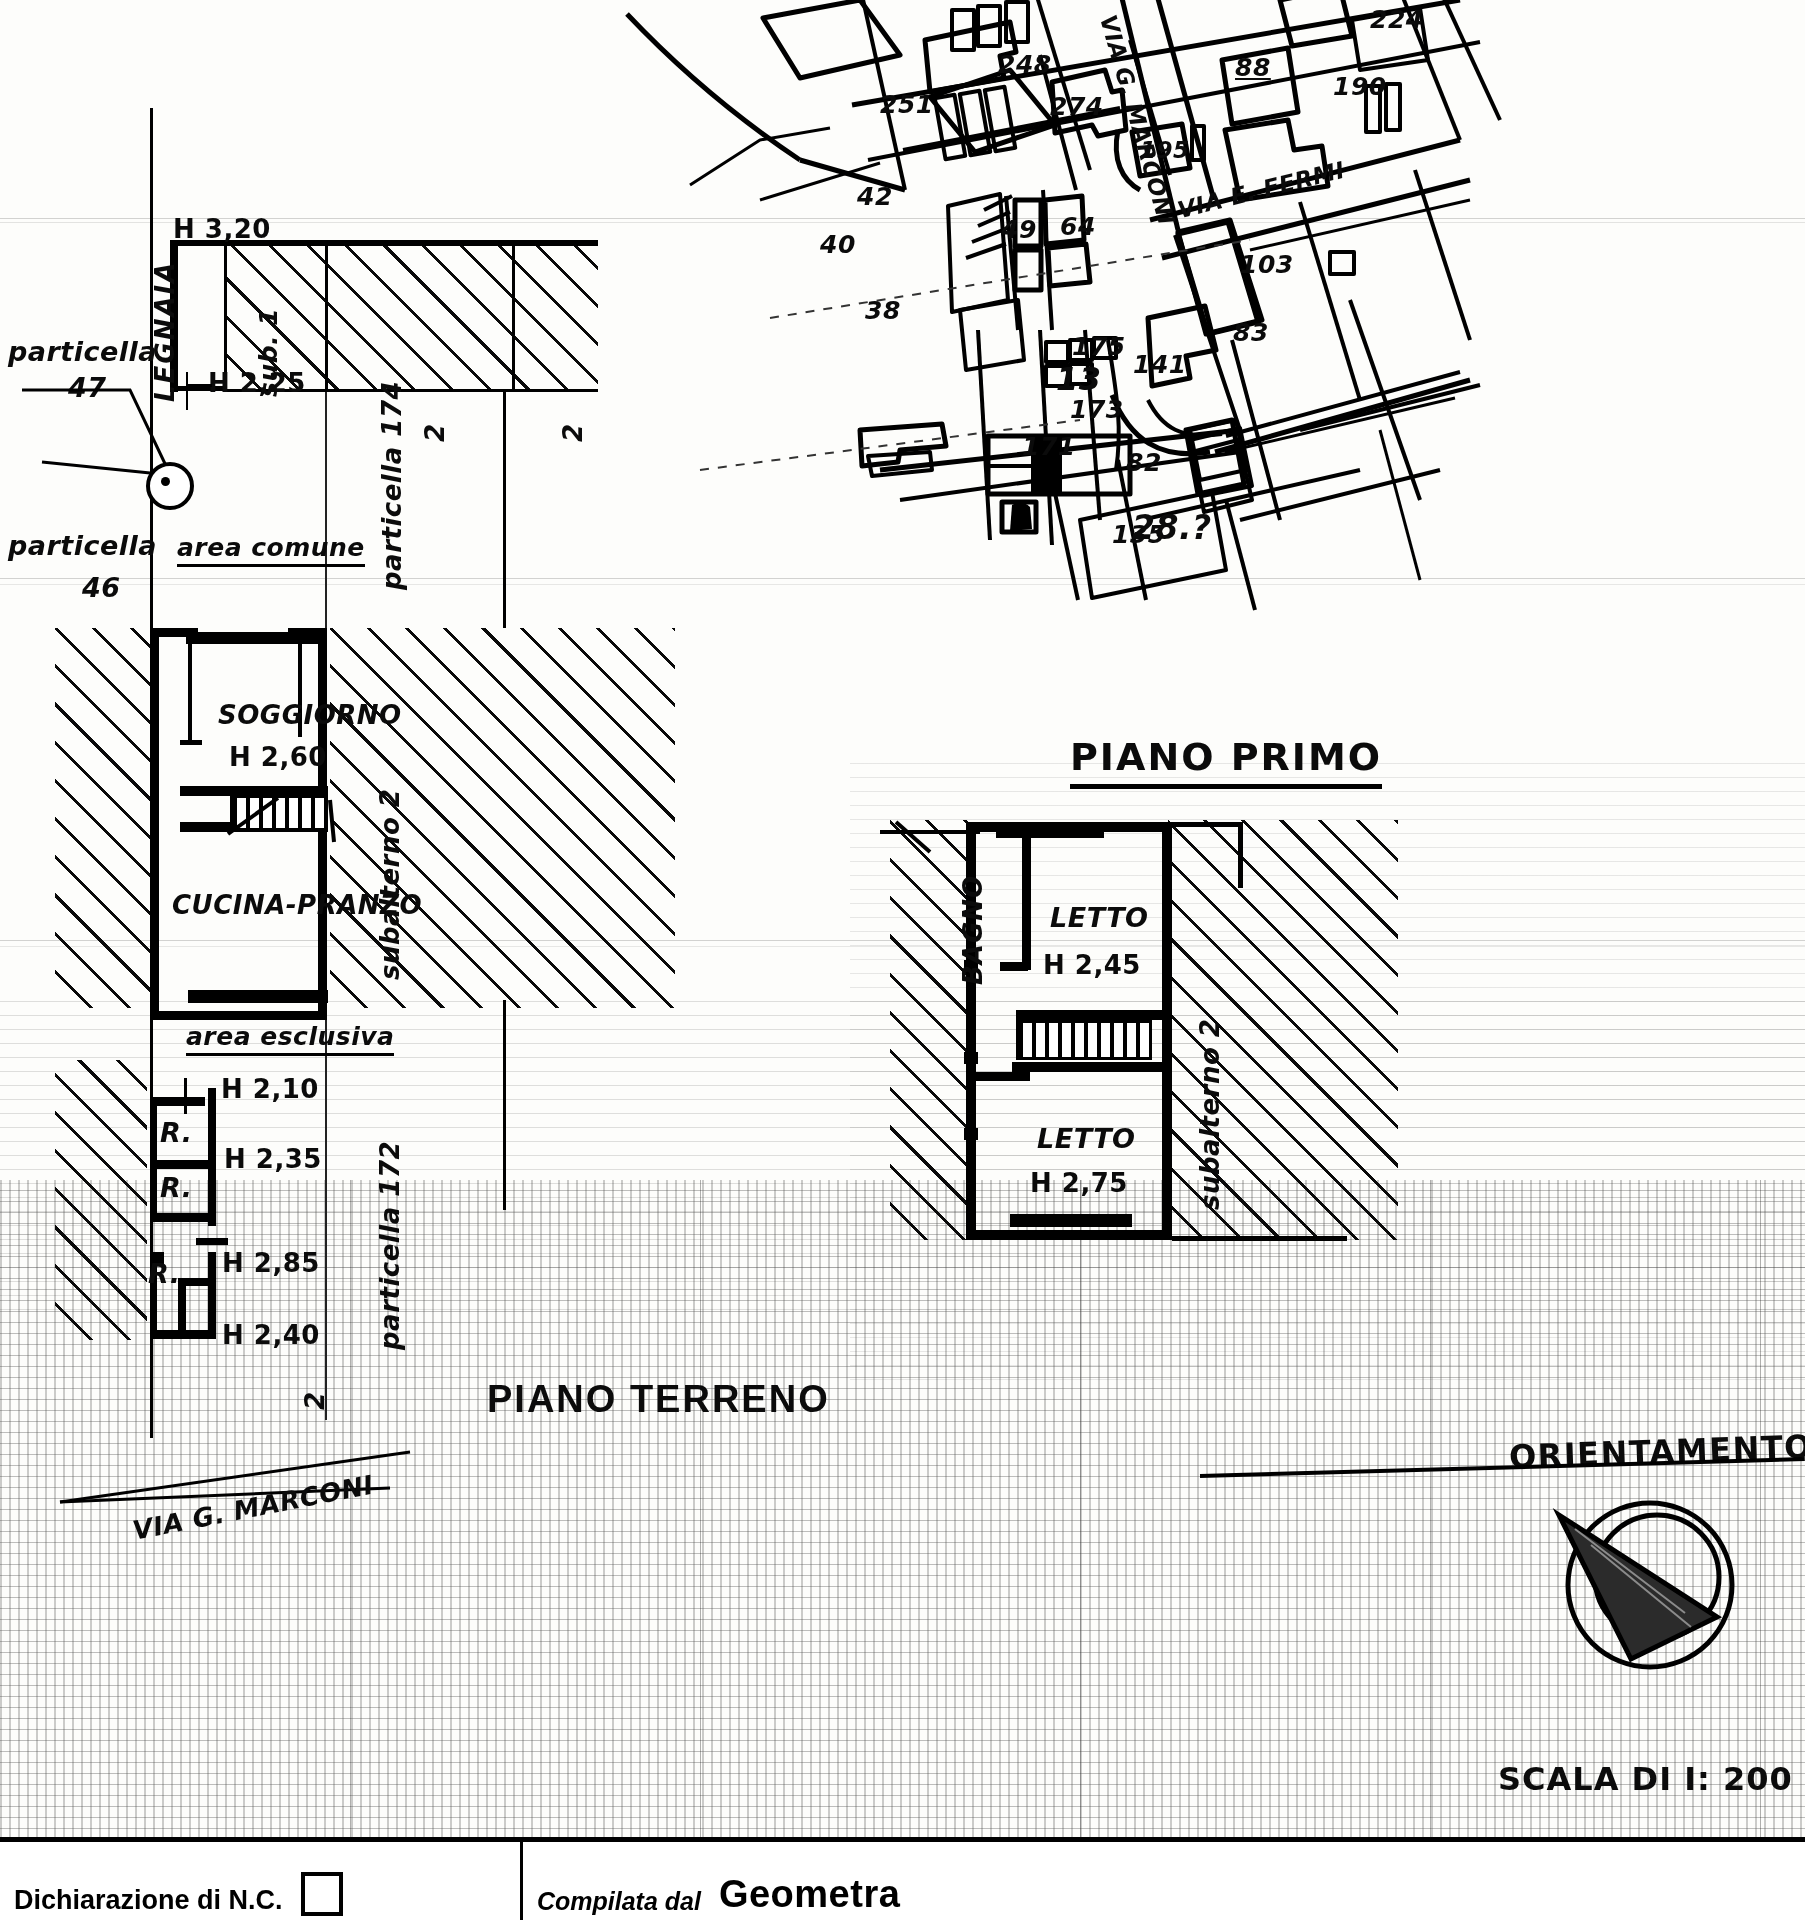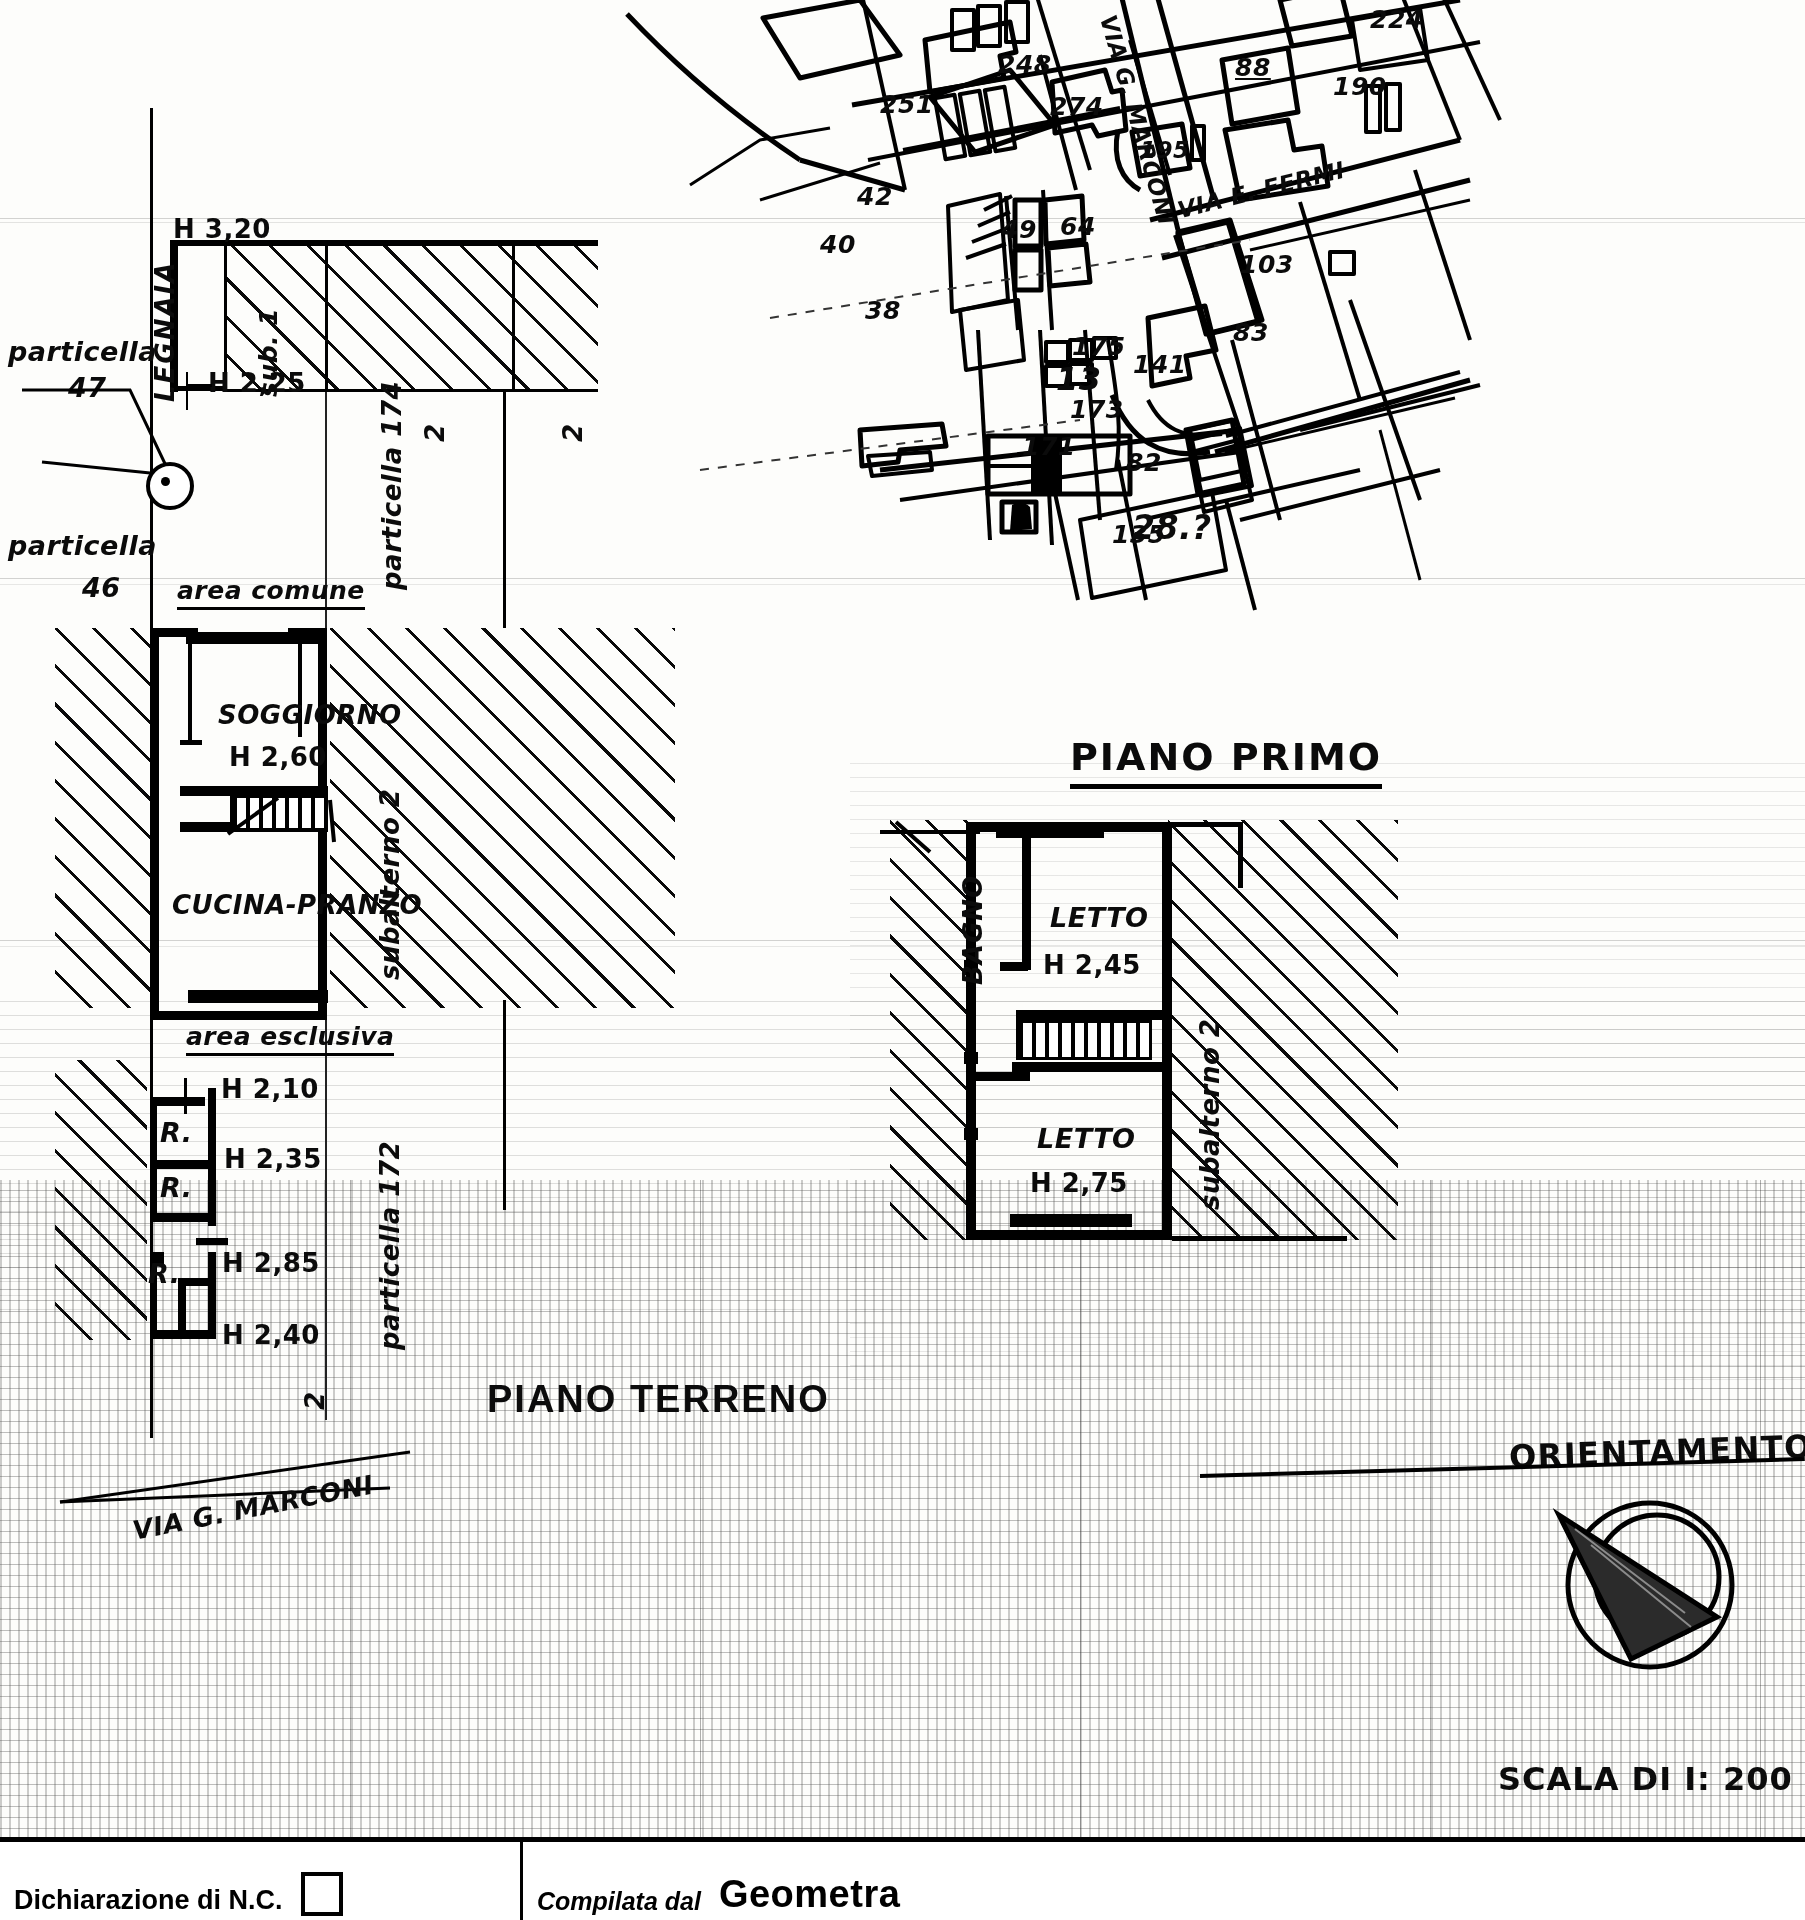--- a/index.html
+++ b/index.html
@@ -298,21 +298,21 @@
   <svg class="ov" width="260" height="200" viewBox="0 0 260 200" style="left:20px;top:370px;" fill="none" stroke="#000" stroke-width="3">
     <polyline points="2,20 110,20 148,100"></polyline>
     <polyline points="22,92 140,104"></polyline>
   </svg>
   <div class="circle-node" style="left:146px;top:462px;width:40px;height:40px;"></div>
   <div class="dotc" style="left:161px;top:477px;width:9px;height:9px;"></div>
 
   <div class="lbl it" style="left:8px;top:530px;font-size:27px;">particella</div>
   <div class="lbl it" style="left:82px;top:572px;font-size:27px;">46</div>
 
-  <div class="lbl it und" style="left:177px;top:533px;font-size:25px;margin-top:43px;">area comune</div>
+  <div class="lbl it und" style="left:177px;top:533px;font-size:25px;">area comune</div>
 
   <div class="hatchbox" style="left:55px;top:628px;width:95px;height:380px;">
     <i></i>
   </div>
   <div class="hatchbox" style="left:330px;top:628px;width:345px;height:380px;">
     <i></i>
   </div>
 
   <div class="wall" style="left:150px;top:628px;width:9px;height:392px;"></div>
   <div class="wall" style="left:318px;top:628px;width:9px;height:392px;"></div>

